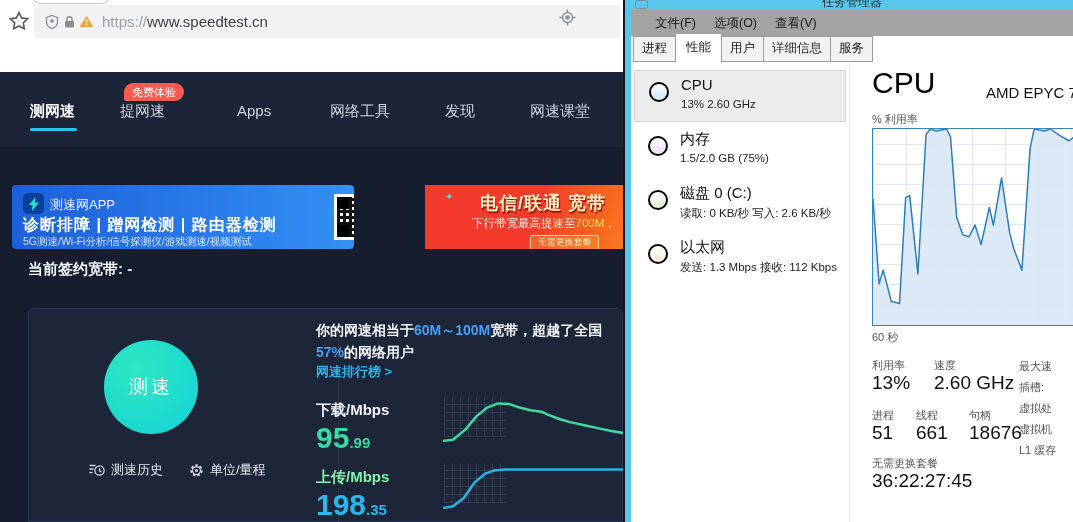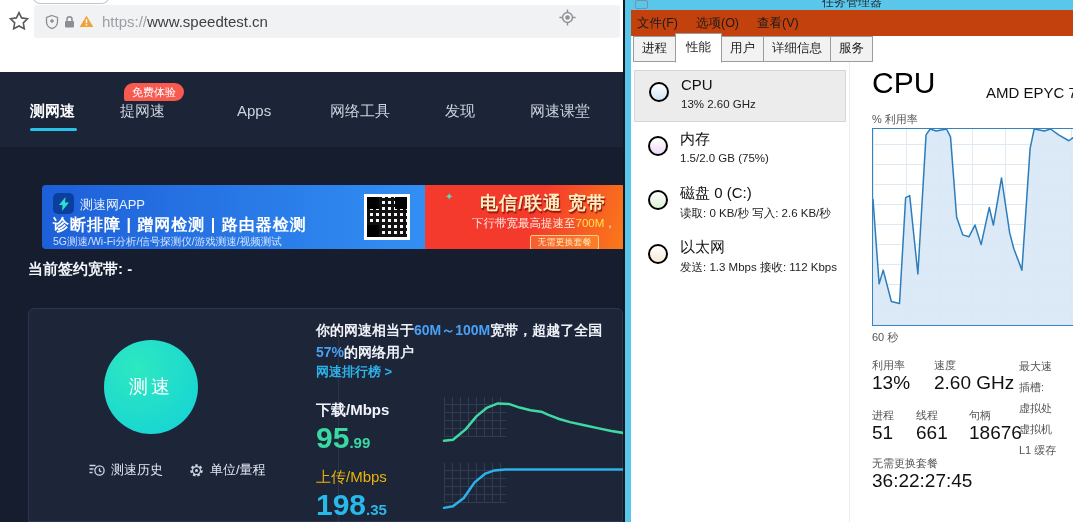--- a/index.html
+++ b/index.html
@@ -18,21 +18,21 @@
   .addr-icons { display:flex; align-items:center; gap:3px; }
   .target-icon { position:absolute; right:46px; top:8px; width:19px; height:19px; color:#8d9297; }
 
   .page { position:absolute; left:0; top:72px; width:623px; height:450px; background:#161d2e; }
   .navbar { position:absolute; left:0; top:0; width:623px; height:75px; background:#1c2437; }
   .nav-item { position:absolute; top:30px; font-size:15px; color:#cdd3de; cursor:pointer; white-space:nowrap; }
   .nav-item.active { color:#fff; font-weight:bold; }
   .nav-underline { position:absolute; left:30px; top:56px; width:47px; height:3px; background:#29c2e8; border-radius:2px; }
   .free-badge { position:absolute; left:124px; top:11px; height:18px; padding:0 8px; background:#f85a50; color:#fff; font-size:11px; line-height:18px; border-radius:9px 9px 9px 2px; }
 
-  .banner-app { position:absolute; left:42px; top:113px; width:390px; height:64px; border-radius:4px; background:linear-gradient(90deg,#1d5fd8,#3390f4); overflow:hidden; }
+  .banner-app { position:absolute; left:12px; top:113px; width:342px; height:64px; border-radius:4px; background:linear-gradient(90deg,#1d5fd8,#3390f4); overflow:hidden; }
   .app-logo { position:absolute; left:11px; top:8px; width:21px; height:21px; border-radius:5px; background:#0b3f9e; display:flex; align-items:center; justify-content:center; }
   .app-name { position:absolute; left:38px; top:11px; font-size:13px; color:#eaf1ff; }
   .app-headline { position:absolute; left:11px; top:30px; font-size:16px; font-weight:bold; color:#fff; letter-spacing:1px; }
   .app-subline { position:absolute; left:11px; top:50px; font-size:10.5px; color:rgba(255,255,255,.8); }
   .qr { position:absolute; left:322px; top:9px; width:46px; height:46px; background:#fff; padding:3px; }
   .qr-inner { width:100%; height:100%; background:
       linear-gradient(#000,#000) 0 0/12px 12px no-repeat,
       linear-gradient(#000,#000) 100% 0/12px 12px no-repeat,
       linear-gradient(#000,#000) 0 100%/12px 12px no-repeat,
       repeating-linear-gradient(0deg,#111 0 3px,transparent 3px 6px),
@@ -52,42 +52,42 @@
   .go-circle span { color:#fff; font-size:19px; letter-spacing:3px;font-family:Liberation Serif, serif; }
   .panel-links { position:absolute; left:60px; top:152px; display:flex; gap:26px; color:#e2e7f0; font-size:13px; }
   .panel-link { display:flex; align-items:center; gap:6px; cursor:pointer; white-space:nowrap; }
   .panel-link svg { color:#cfd6e4; }
 
   .result-text { position:absolute; left:287px; top:10px; width:300px; font-size:14px; font-weight:bold; color:#eef2f8; line-height:22px; }
   .result-text .hl { color:#4aa0f5; }
   .rank-link { position:absolute; left:287px; top:54px; font-size:13px; font-weight:bold; color:#2db3e9; cursor:pointer; }
   .dl-label { position:absolute; left:287px; top:92px; font-size:15px; font-weight:bold; color:#f0f3f9; }
   .dl-value { position:absolute; left:287px; top:112px; color:#38d9a2; }
-  .ul-label { position:absolute; left:287px; top:159px; font-size:15px; font-weight:normal; color:#eab308; }
+  .ul-label { position:absolute; left:287px; top:159px; font-size:15px; font-weight:bold; color:#86efac; }
   .ul-value { position:absolute; left:287px; top:179px; color:#28b8ea; }
   .big-int { font-size:30px; font-weight:bold; }
   .big-frac { font-size:15px; font-weight:bold; }
   .spark { position:absolute; width:180px; height:52px; }
   .spark .grid { position:absolute; left:0; top:4px; width:62px; height:40px; opacity:.18;
       background:repeating-linear-gradient(90deg,#8fa0c0 0 1px,transparent 1px 8px),
                  repeating-linear-gradient(0deg,#8fa0c0 0 1px,transparent 1px 8px); }
   .spark svg { position:absolute; inset:0; width:100%; height:100%; overflow:visible; }
   #spark-dl { left:415px; top:84px; }
   #spark-ul { left:415px; top:150px; }
 
   
   #win-gap { position:absolute; left:623px; top:0; width:2px; height:522px; background:#14171c; }
 
   
   #taskmgr { position:absolute; left:625px; top:0; width:448px; height:522px; background:#fff; overflow:hidden; }
   .tm-left-border { position:absolute; left:0; top:0; width:6px; height:522px; background:#5ac6e9; }
   .tm-titlebar { position:absolute; left:6px; top:0; width:442px; height:10px; background:#5ac6e9; overflow:hidden; }
   .tm-title { position:absolute; left:0; right:0; top:-6px; text-align:center; font-size:12px; color:#1f2a30; }
   .tm-app-icon { position:absolute; left:10px; top:0px; width:13px; height:9px; border:1.5px solid #7d8790; border-radius:2px; opacity:.8; }
-  .tm-menubar { position:absolute; left:6px; top:10px; width:442px; height:26px; background:#c2410c; display:flex; align-items:center; padding-left:6px; gap:18px; }
+  .tm-menubar { position:absolute; left:6px; top:10px; width:442px; height:26px; background:#a3a3a3; display:flex; align-items:center; padding-left:24px; gap:18px; }
   .tm-menu-item { font-size:12.5px; color:#1b1b1b; cursor:pointer; }
   .tm-tabs { position:absolute; left:8px; top:36px; height:26px; display:flex; align-items:flex-end; }
   .tm-tab { font-size:12.5px; color:#1b1b1b; background:#f2f2f2; border:1px solid #9c9c9c; padding:3px 8px 4px; margin-right:-1px; position:relative; cursor:pointer; }
   .tm-tab.active { background:#fff; padding:5px 10px 6px; z-index:2; border-bottom:1px solid #fff; margin-bottom:-1px; }
 
   .tm-body { position:absolute; left:6px; top:62px; width:442px; height:460px; background:#fff; }
   .tm-list { position:absolute; left:1px; top:0; width:218px; height:460px; border-right:1px solid #ececec; }
   .sensor { position:absolute; left:2px; width:212px; height:52px; cursor:pointer; }
   .sensor.selected { background:#ececec; border:1px solid #d7d7d7; }
   .sensor .dot { position:absolute; left:14px; top:11px; width:20px; height:20px; border-radius:50%; border:2px solid; }

